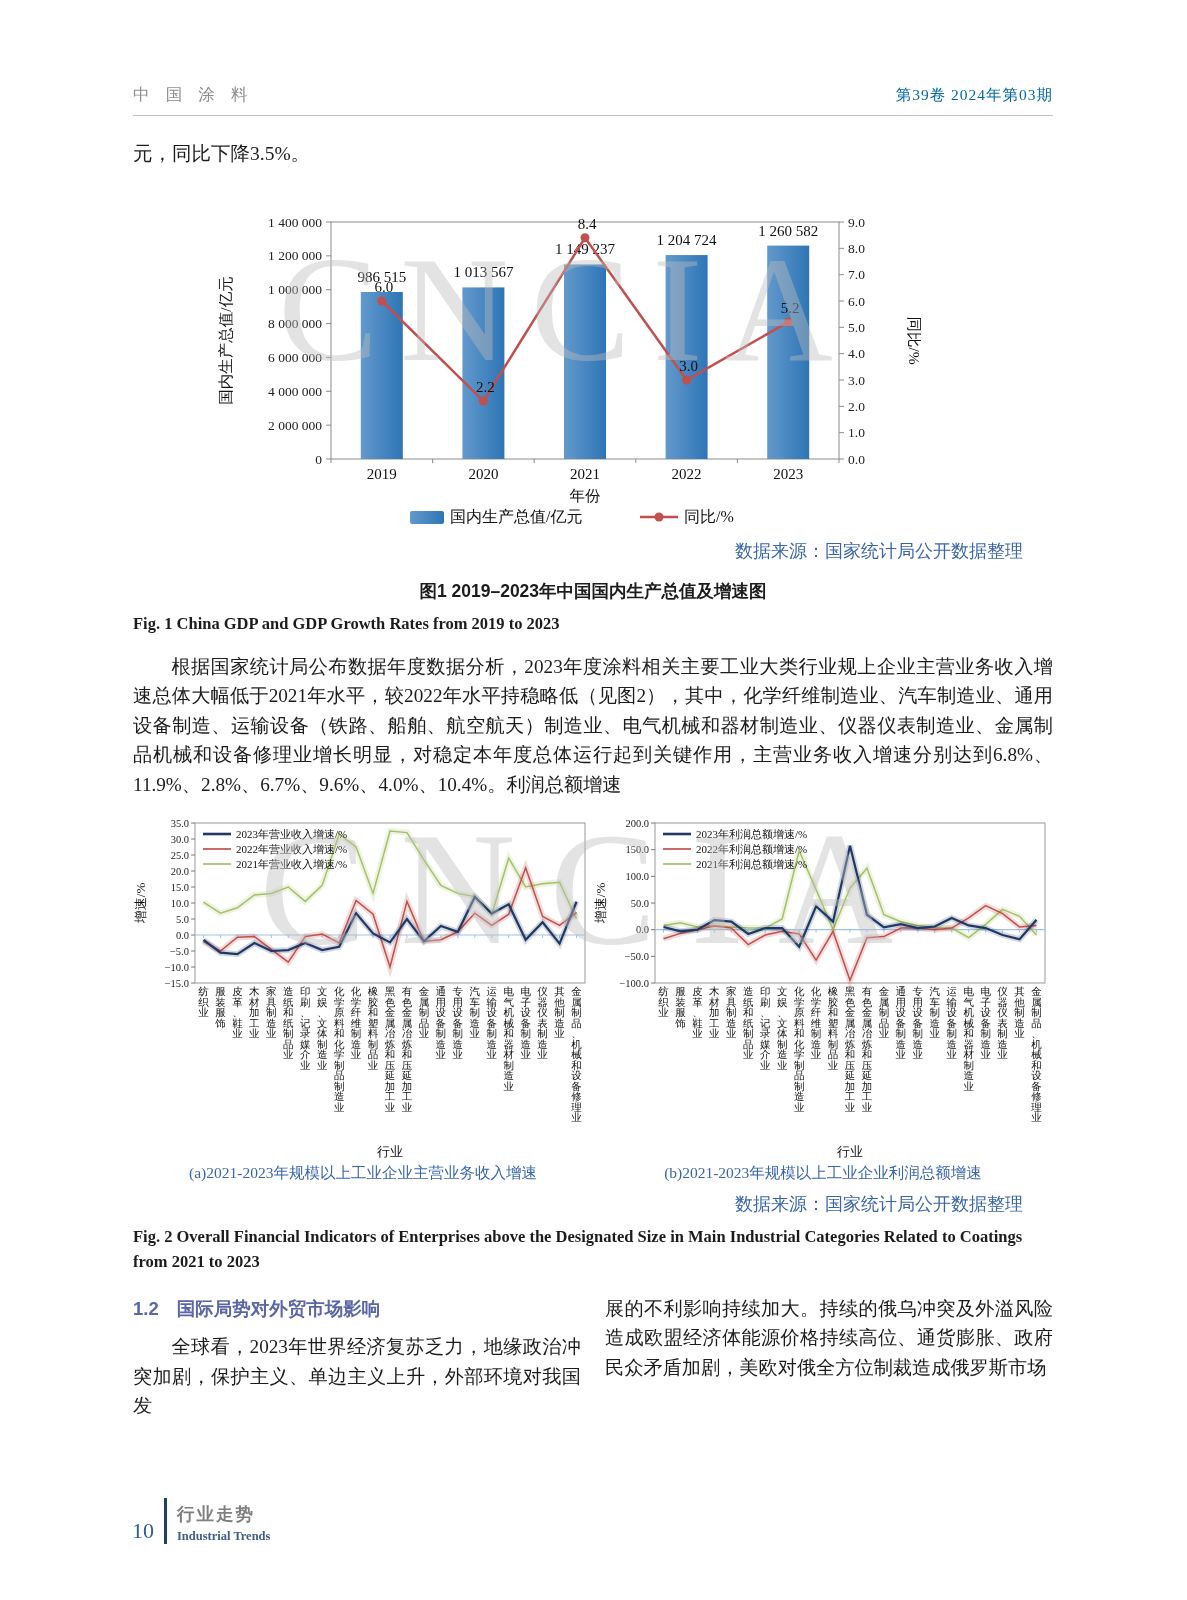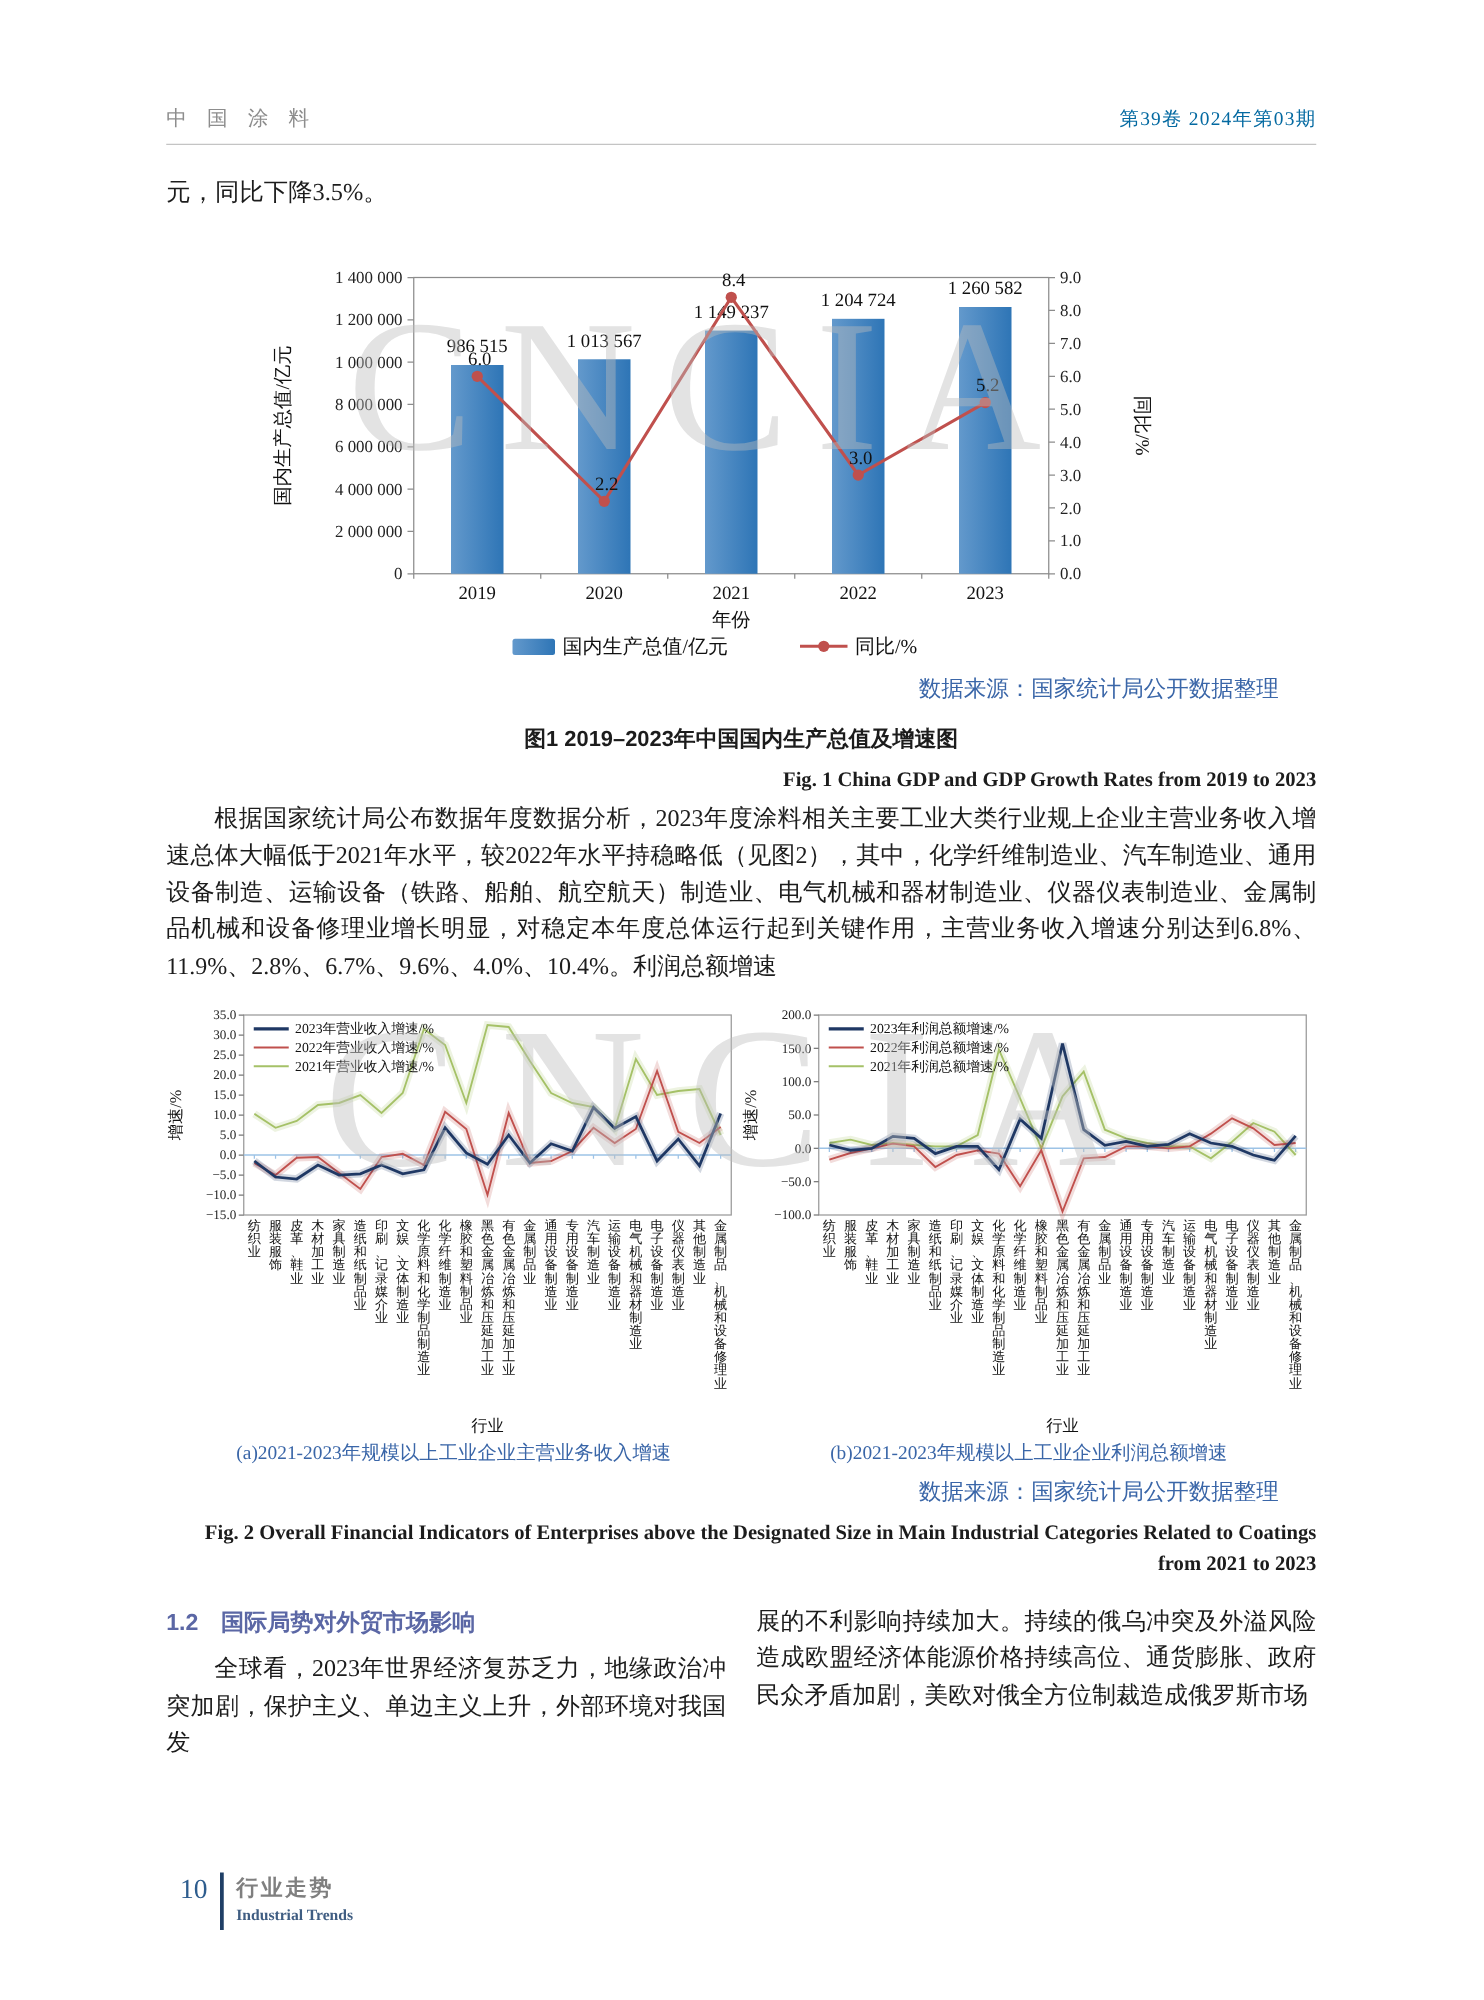--- a/index.html
+++ b/index.html
@@ -14,30 +14,30 @@
   .figwrap{position:relative;margin-top:30px;margin-left:78px;width:710px;}
   .fig2row{position:relative;margin-top:10px;display:flex;}
   .wm{position:absolute;left:1px;right:0;text-align:center;color:#bdbdbd;opacity:.42;
       font-family:"Liberation Serif","DejaVu Serif",serif;pointer-events:none;z-index:2;}
   .wm1{top:26px;font-size:150px;letter-spacing:22px;}
   .wm2{top:-12px;font-size:160px;letter-spacing:34px;}
   svg{display:block;position:relative;z-index:1;}
   .source{color:#3a66a8;text-align:right;font-size:18px;margin:8px 30px 0 0;}
   .capzh{text-align:center;font-family:"Liberation Sans","DejaVu Sans",sans-serif;
          font-weight:bold;font-size:17.5px;margin-top:16px;}
-  .capen{text-align:right;font-weight:bold;font-size:16.5px;margin-top:8px;line-height:25px;}
-  .cols{display:flex;gap:24px;margin-top:5px;}
+  .capen{text-align:left;font-weight:bold;font-size:16.5px;margin-top:8px;line-height:25px;}
+  .cols{display:flex;gap:24px;margin-top:16px;}
   .col{flex:1;font-size:19.2px;line-height:29.4px;text-align:justify;}
   .indent{text-indent:2em;}
   .subcaps{display:flex;margin-top:2px;color:#3a66a8;font-size:15.5px;}
   .subcaps div{flex:1;text-align:center;}
   .sechead{color:#5b67a5;font-family:"Liberation Sans","DejaVu Sans",sans-serif;
            font-weight:bold;font-size:18.5px;margin-bottom:9px;}
   .sechead .num{margin-right:18px;}
-  .footer{position:absolute;left:144px;top:1498px;display:flex;align-items:flex-start;}
+  .footer{position:absolute;left:132px;top:1498px;display:flex;align-items:flex-end;}
   .fnum{font-size:22px;color:#2e5d8e;margin-right:10px;}
   .fbar{width:3px;height:46px;background:#1f3f66;margin-right:10px;}
   .fzh{font-family:"Liberation Sans","DejaVu Sans",sans-serif;font-weight:bold;
        font-size:17.5px;color:#7f7f7f;letter-spacing:2px;}
   .fen{font-weight:bold;font-size:12.5px;color:#3f5d82;margin-top:3px;}
   
   .tick{font:13.5px "Liberation Serif",serif;fill:#222;}
   .dlabel{font:15px "Liberation Serif",serif;fill:#111;}
   .xtick{font:15px "Liberation Serif",serif;fill:#111;}
   .axtitle{font:15.5px "Liberation Serif",serif;fill:#111;}

